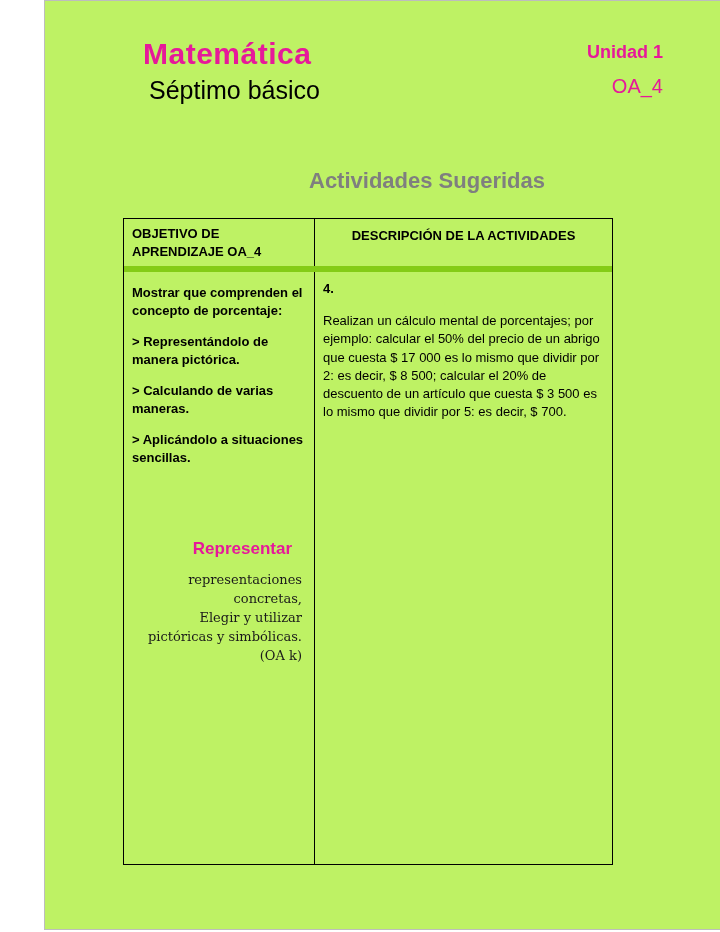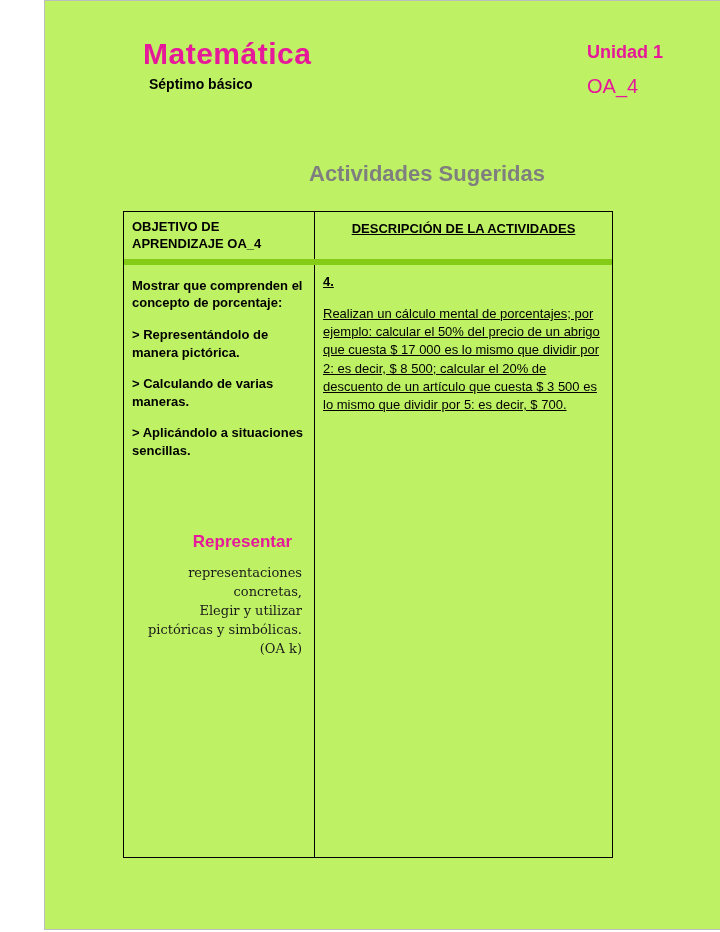--- a/index.html
+++ b/index.html
@@ -28,26 +28,26 @@
   .header-left { text-align: left; }
   .doc-title {
     color: #e6199a;
     font-size: 30px;
     font-weight: bold;
     letter-spacing: 0.5px;
     line-height: 1.1;
   }
   .doc-subtitle {
     color: #000000;
-    font-size: 14px;
-    font-weight: bold;
+    font-size: 25px;
+    font-weight: normal;
     margin-top: 6px;
     margin-left: 6px;
   }
-  .header-right { text-align: left; padding-top: 6px; }
+  .header-right { text-align: right; padding-top: 6px; }
   .unit-label {
     color: #e6199a;
     font-size: 18px;
     font-weight: bold;
     line-height: 1.1;
   }
   .oa-label {
     color: #e6199a;
     font-size: 20px;
     font-weight: normal;
@@ -73,21 +73,21 @@
     display: grid;
     grid-template-columns: 190px 1fr;
   }
   .t-row + .t-row { border-top: 6px solid #84cc16; }
   .t-cell {
     box-sizing: border-box;
     padding: 6px 8px;
     font-size: 13px;
     color: #000000;
   }
-  .t-cell + .t-cell { border-left: 1px solid #000000; text-decoration: underline; }
+  .t-cell + .t-cell { border-left: 1px solid #000000; }
   .head-cell { font-weight: bold; line-height: 1.35; }
   .head-cell.center { text-align: center; padding-top: 8px; }
   .body-row { min-height: 592px; }
   .objective-cell { font-weight: bold; line-height: 1.35; }
   .objective-cell .para { margin: 6px 0 14px 0; }
   .objective-cell .bullet { margin: 0 0 14px 0; }
   .skill-block { margin-top: 72px; }
   .skill-title {
     color: #e6199a;
     font-size: 17px;

